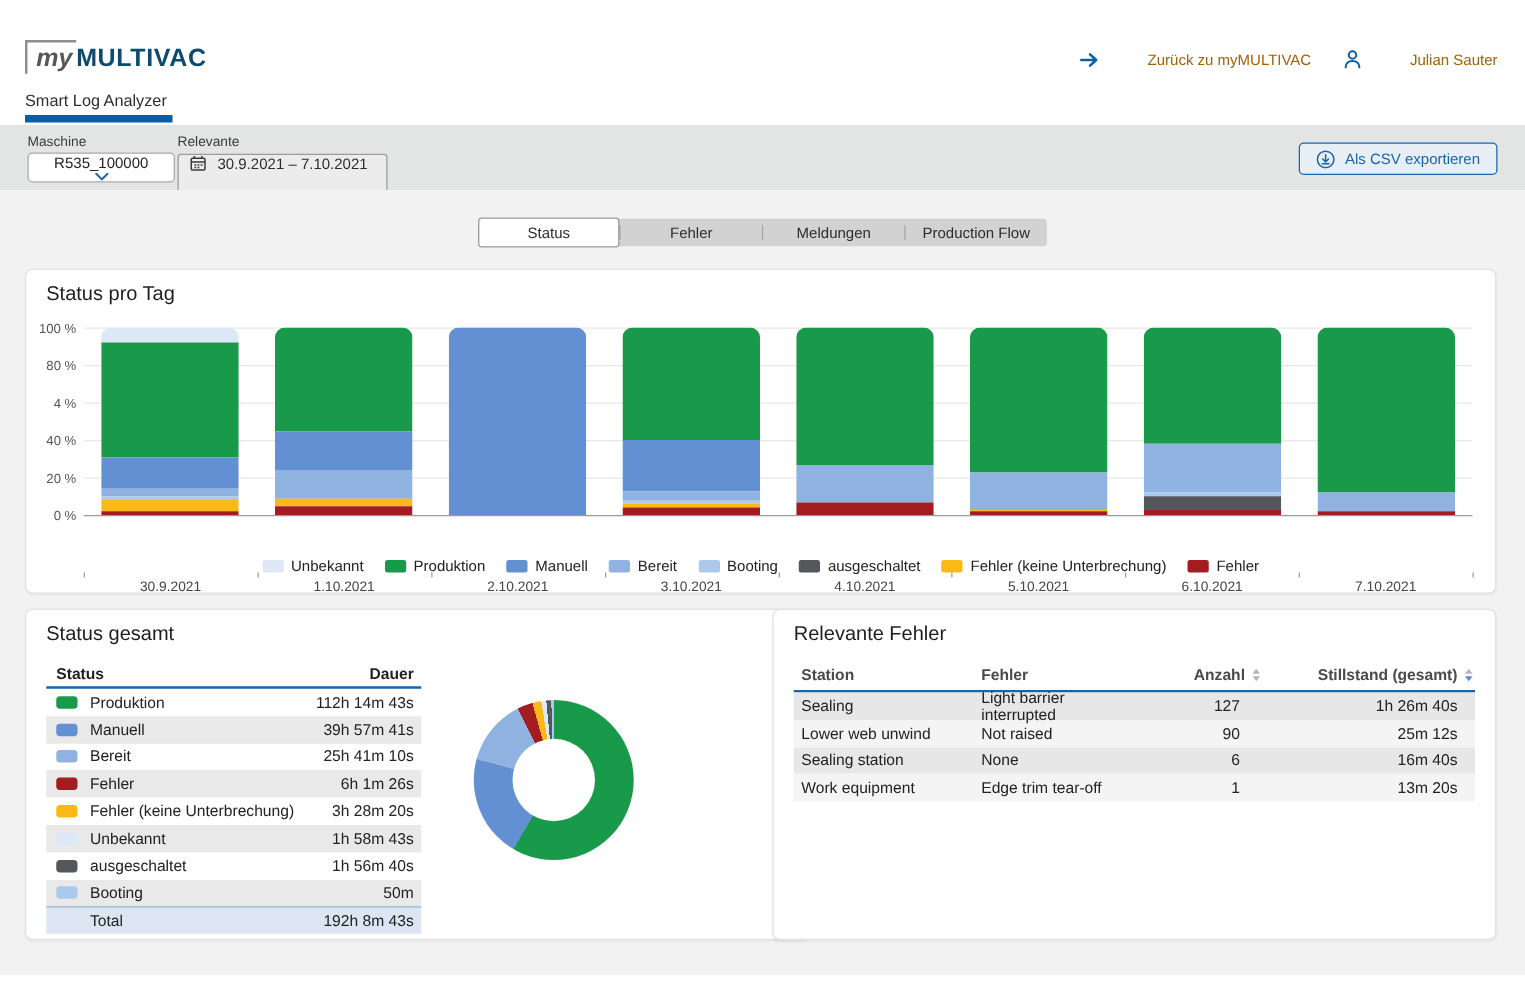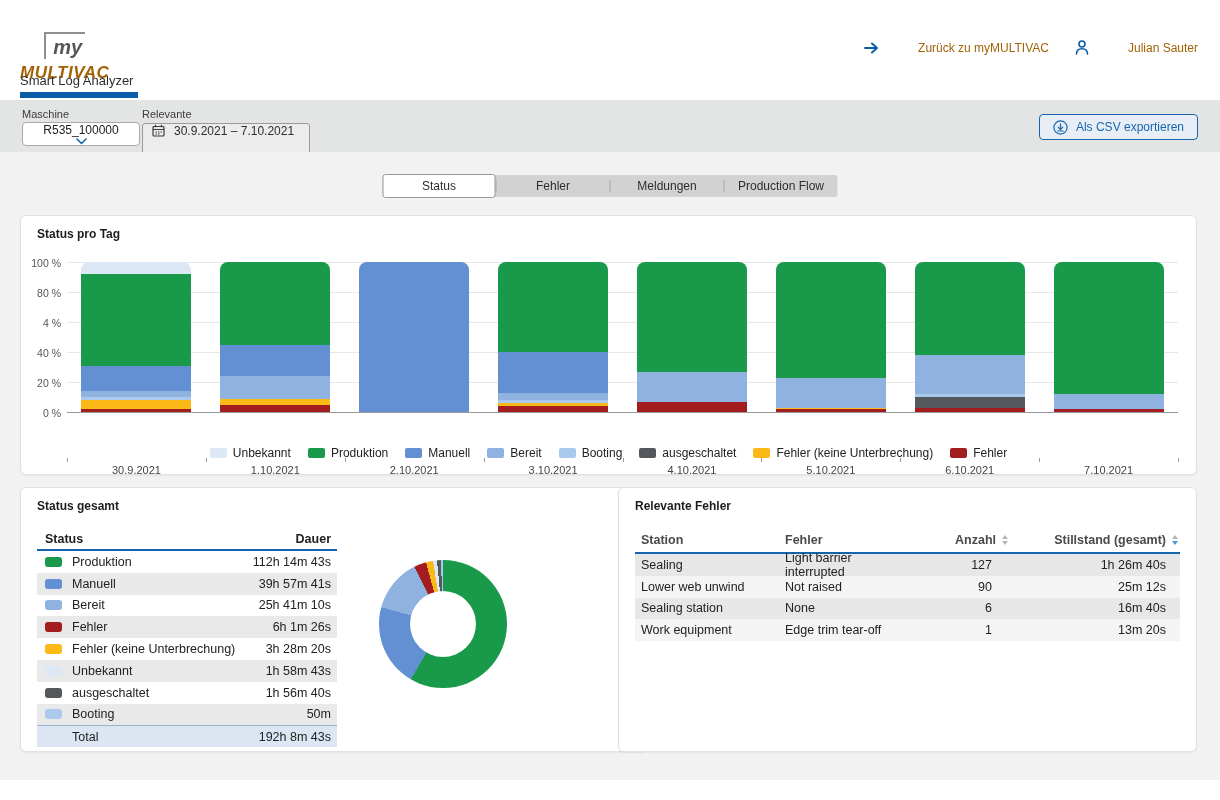--- a/index.html
+++ b/index.html
@@ -1,24 +1,24 @@
 <!DOCTYPE html>
 <html><head>
 <meta charset="utf-8">
 <style>
   * { margin:0; padding:0; box-sizing:border-box; }
   html,body { width:1220px; height:800px; }
   body { position:relative; background:#ffffff; font-family:"Liberation Sans", sans-serif; color:#222; overflow:hidden; }
 
   
   .header { position:absolute; left:0; top:0; width:1220px; height:100px; background:#fff; }
-  .logo { position:absolute; left:20px; top:32px; display:flex; align-items:center;flex-direction:column; }
+  .logo { position:absolute; left:20px; top:32px; display:flex; align-items:flex-start; }
   .logo-my { font-size:20px; font-weight:bold; font-style:italic; color:#57575a;
              border-top:2px solid #8e8e8e; border-left:2px solid #8e8e8e; padding:2px 3px 0 7px; }
-  .logo-brand { font-size:17px; font-weight:bold; font-style:italic; color:#a16207; letter-spacing:.5px; padding-top:4px; }
+  .logo-brand { font-size:20px; font-weight:bold; color:#0c4a6e; letter-spacing:.5px; padding-top:4px; }
   .app-tab { position:absolute; left:20px; top:73px; font-size:13px; color:#2d2d2d; }
   .app-tab-bar { position:absolute; left:20px; top:92px; width:118px; height:6px; background:#0b5da9; }
   .header-right { position:absolute; right:22px; top:40px; display:flex; align-items:center; gap:26px; }
   .hlink { display:flex; align-items:center; gap:7px; cursor:pointer; }
   .hlink span { font-size:12px; color:#a16207;margin-left:32px; }
 
   
   .filterbar { position:absolute; left:0; top:100px; width:1220px; height:52px; background:#e3e4e4; }
   .f-label { position:absolute; font-size:11px; color:#3c3c3c; top:8px; }
   .lbl-machine { left:22px; } .lbl-period { left:142px; }
@@ -38,21 +38,21 @@
 
   
   .tabsbar { position:absolute; left:50%; transform:translateX(-50%); top:23px; height:22px;
         display:flex; align-items:center; background:#d2d2d2; border-radius:3px; }
   .seg { width:113px; height:22px; line-height:22px; text-align:center; font-size:12px; color:#2d2d2d; cursor:pointer; }
   .seg.active { background:#fff; border:1px solid #999; border-radius:3px; height:24px; line-height:22px; margin:-1px 0; }
   .seg-div { width:1px; height:12px; background:#a5a5a5; }
 
   
   .card { position:absolute; background:#fff; border:1px solid #e1e1e1; border-radius:6px; box-shadow:0 1px 2px rgba(0,0,0,.05); }
-  .card-title { position:absolute; left:16px; top:11px; font-size:12px; font-weight:700; color:#1d1d1d; }
+  .card-title { position:absolute; left:16px; top:11px; font-size:16px; font-weight:400; color:#1d1d1d; }
   .card-chart { left:20px; top:63px; width:1177px; height:260px; }
   .card-status { left:20px; top:335px; width:627px; height:265px; }
   .card-errors { left:618px; top:335px; width:579px; height:265px; }
 
   
   .plot { position:absolute; left:46px; top:46px; width:1111px; height:150px; }
   .gridline { position:absolute; left:0; width:100%; height:1px; background:#e7e7e7; }
   .axisline { position:absolute; left:0; top:150px; width:100%; height:1px; background:#9a9a9a; }
   .ytick { position:absolute; width:38px; text-align:right; font-size:10.5px; color:#555; }
   .slots { position:absolute; left:0; top:0; width:100%; height:150px; display:flex; }

